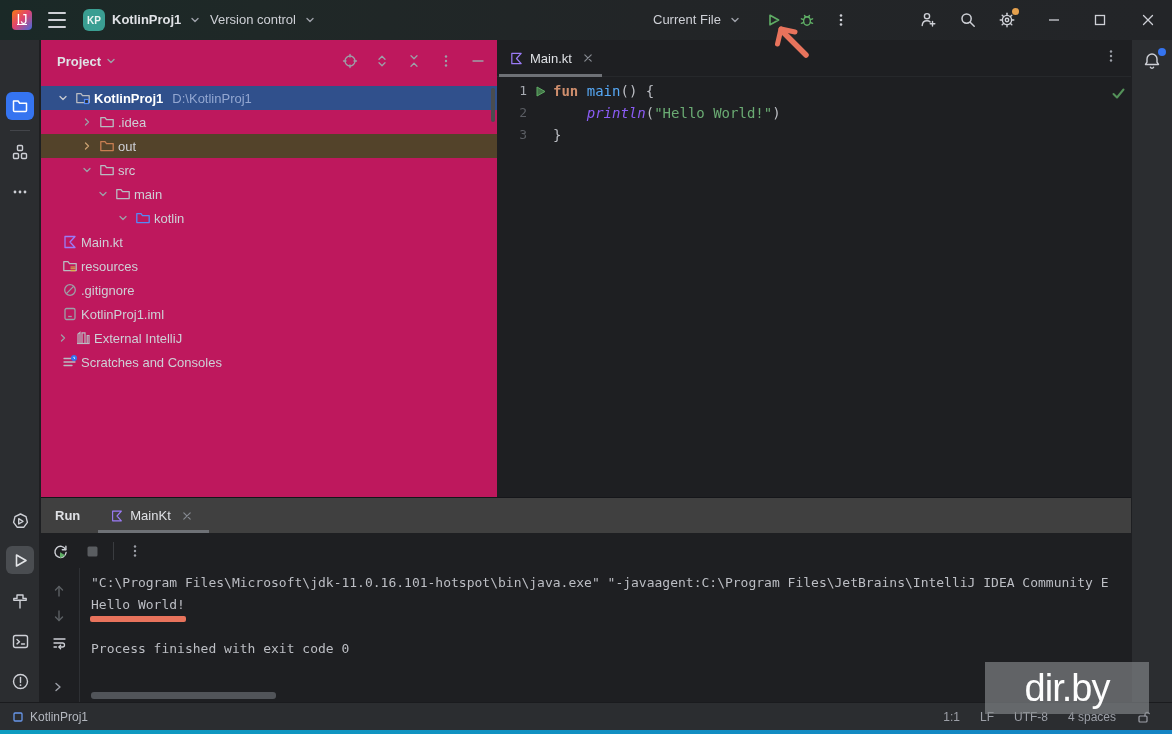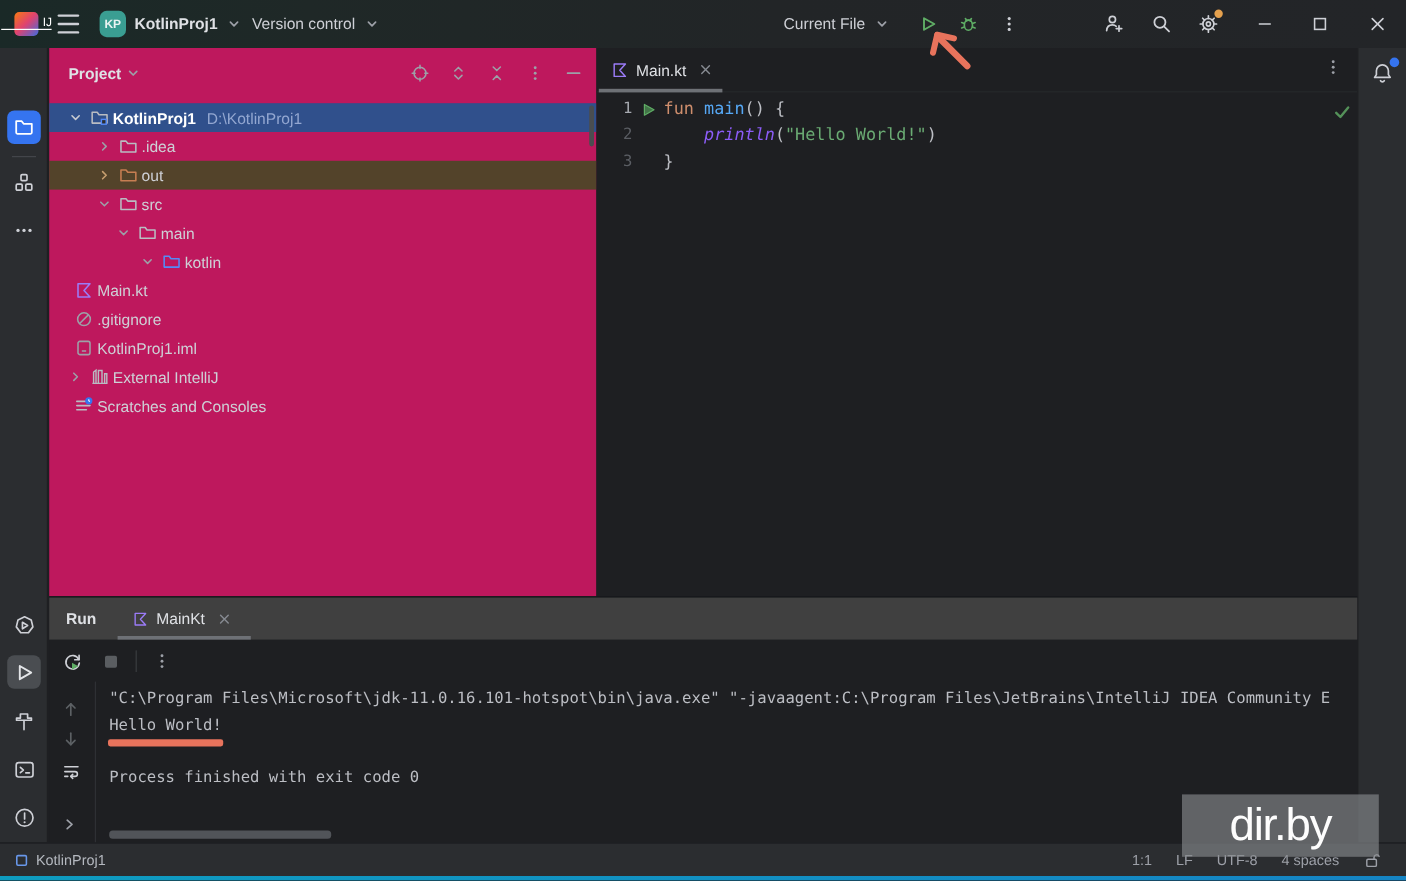--- a/index.html
+++ b/index.html
@@ -13,21 +13,21 @@
   svg { display:block; }
 
   
   #titlebar { left:0; top:0; width:1172px; height:40px;
     background:linear-gradient(90deg,#1a2927 0%,#1f2827 22%,#222527 55%,#232528 100%);
     display:flex; align-items:center; }
   .tb-item { display:flex; align-items:center; gap:6px; color:#ced0d6; }
   #ij-logo { left:12px; top:10px; width:20px; height:20px; border-radius:4px;
     background:linear-gradient(135deg,#f97a12 0%,#e0436f 48%,#3f6be0 100%);
     display:flex; align-items:center; justify-content:center; }
-  #ij-logo span { font-size:10px; font-weight:normal; color:#fff; letter-spacing:0; border-bottom:1px solid #fff; line-height:9px;padding-left:35px; }
+  #ij-logo span { font-size:14px; font-weight:normal; color:#fff; letter-spacing:0; border-bottom:1px solid #fff; line-height:9px; }
   #hamburger { left:48px; top:12px; width:18px; height:16px; display:flex; flex-direction:column; justify-content:space-between; cursor:pointer; }
   #hamburger i { display:block; height:1.6px; background:#ced0d6; border-radius:1px; }
   #proj-badge { left:83px; top:9px; width:22px; height:22px; border-radius:6px; background:#3a9e92;
     display:flex; align-items:center; justify-content:center; font-size:10px; font-weight:bold; color:#eaf4f2; }
   #proj-name { left:112px; top:12px; font-weight:600; color:#dfe1e5; }
   #vcs-widget { left:210px; top:12px; }
   #runcfg-widget { left:653px; top:12px; }
   .chev-down { margin-left:2px; }
   .win-btn { top:0; width:44px; height:40px; display:flex; align-items:center; justify-content:center; cursor:pointer; }
   .dot { position:absolute; width:7px; height:7px; border-radius:50%; }
@@ -64,21 +64,21 @@
   #tabbar { position:absolute; left:0; top:0; width:100%; height:37px; display:flex; align-items:center; border-bottom:1px solid #26282b; }
   #tab-main { position:relative; height:37px; display:flex; align-items:center; gap:6px; padding:0 10px 0 12px; cursor:pointer; }
   #tab-main .underline { position:absolute; left:2px; right:2px; bottom:0; height:3px; background:#6e7176; }
   #editor-more { position:absolute; right:12px; top:8px; }
   #code { position:absolute; left:0; top:40px; width:100%; font-family:"DejaVu Sans Mono","Liberation Mono",monospace; font-size:14px; line-height:22px; }
   .code-line { display:flex; height:22px; align-items:center; }
   .lnum { width:30px; text-align:right; color:#5a5d63; font-size:13px; flex:none; }
   .lnum.active { color:#a7aab1; }
   .gut { width:26px; flex:none; display:flex; justify-content:center; align-items:center; }
   .ctext { white-space:pre; color:#bcbec4; }
-  .kw { color:#cf8e6d; }
+  .kw { color:#cf8e6d;font-weight:bold; }
   .fn-decl { color:#56a8f5; }
   .fn-call { font-style:italic; color:#8b5cf6; }
   .str { color:#6aab73; }
   #inspection-check { left:1111px; top:86px; }
 
   
   #right-strip { left:1131px; top:40px; width:41px; height:662px; background:#2b2d30; border-left:1px solid #1e1f22; }
   #bell-wrap { position:absolute; left:9px; top:10px; width:24px; height:24px; cursor:pointer; }
 
   
@@ -414,20 +414,29 @@
 
       <div class="trow lvl4 leaf-pad">
         <span class="ticon">
             <svg width="16" height="16" viewBox="0 0 16 16">
               <path d="M3 2.5 H13 L8 8 L13 13.5 H3 Z" fill="none" stroke="#9b7bf7" stroke-width="1.3" stroke-linejoin="round"></path>
             </svg>
           </span>
         <span class="tlabel">Main.kt</span>
       </div>
 
+      <div class="trow lvl3 leaf-pad">
+        <span class="ticon">
+          <svg width="16" height="16" viewBox="0 0 16 16">
+              <path d="M1.8 3.6 h4.2 l1.5 2 h6.7 v7 h-12.4 z" fill="none" stroke="#b9bcc2" stroke-width="1.3" stroke-linejoin="round"></path>
+              <path d="M8.5 9 h5 M8.5 10.8 h5 M8.5 12.6 h5" stroke="#d8b64a" stroke-width="1.1"></path>
+            </svg>
+        </span>
+        <span class="tlabel">resources</span>
+      </div>
 
 
       <div class="trow lvl1 leaf-pad">
         <span class="ticon">
             <svg width="16" height="16" viewBox="0 0 16 16">
               <circle cx="8" cy="8" r="5.3" fill="none" stroke="#9da0a8" stroke-width="1.3"></circle>
               <line x1="4.4" y1="11.6" x2="11.6" y2="4.4" stroke="#9da0a8" stroke-width="1.3"></line>
             </svg>
           </span>
         <span class="tlabel">.gitignore</span>

